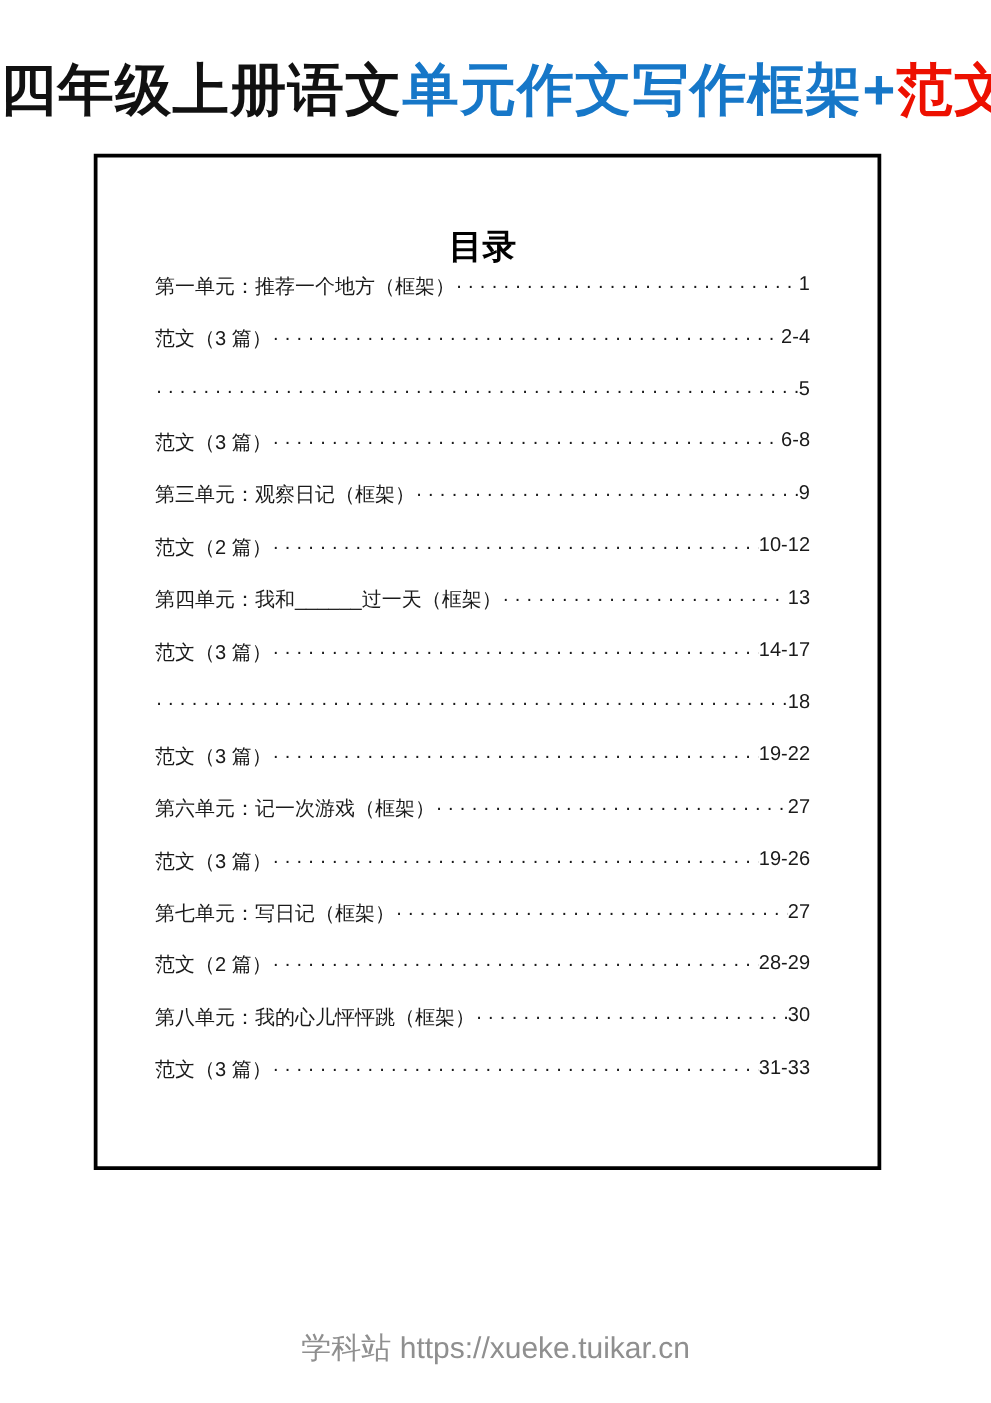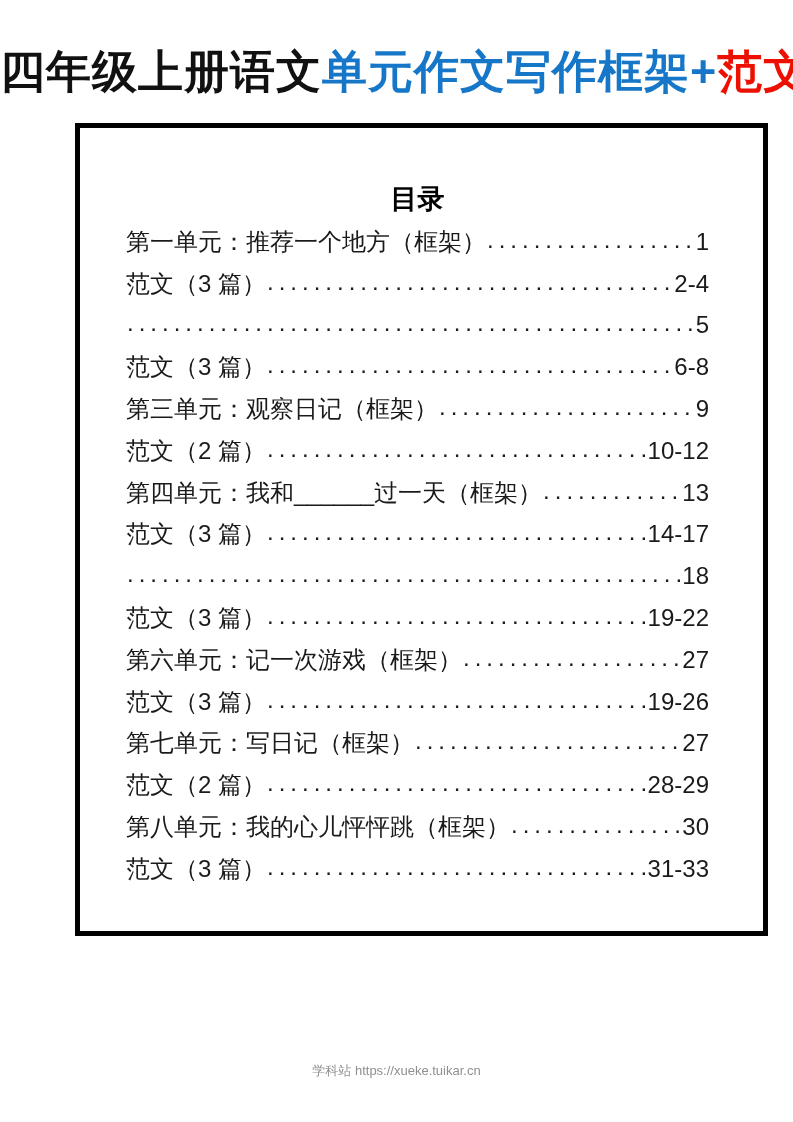--- a/index.html
+++ b/index.html
@@ -23,42 +23,42 @@
     line-height: 1.15;
     font-weight: bold;
     letter-spacing: 1px;
     white-space: nowrap;
     color: #111111;
   }
   .toc-box {
     position: absolute;
     left: 75px;
     top: 123px;
-    width: 693px;
+    width: 630px;
     height: 813px;
     box-sizing: border-box;
-    border: 5px solid #000000;
+    border: 3px solid #000000;
     background: #ffffff;
     padding: 55px 54px 0 46px;
   }
   .toc-heading {
     text-align: center;
     font-size: 27px;
     line-height: 32px;
     font-weight: bold;
     color: #000000;
   }
   .toc-list {
     margin-top: 6px;
   }
   .toc-entry {
     display: flex;
-    align-items: center;
+    align-items: flex-start;
     height: 41.8px;
-    font-size: 24px;
+    font-size: 16px;
     color: #1a1a1a;
   }
   .toc-entry .entry-label {
     white-space: nowrap;
     flex: 0 0 auto;
   }
   .toc-entry .entry-leader {
     flex: 1 1 auto;
     overflow: hidden;
     white-space: nowrap;
@@ -70,21 +70,21 @@
   .toc-entry .entry-page {
     white-space: nowrap;
     flex: 0 0 auto;
   }
   .footer {
     position: absolute;
     left: 0;
     right: 0;
     top: 1062px;
     text-align: center;
-    font-size: 13px;
+    font-size: 24px;
     color: #8f8f8f;
   }
 </style>
 </head>
 <body>
 
 <div class="page">
 
   <h1 class="main-title">
     <span style="color: rgb(17, 17, 17);">四年级上册语文</span><span class="title-blue" style="color: rgb(22, 119, 200);">单元作文写作框架+</span><span class="title-red" style="color: rgb(237, 16, 0);">范文</span>

